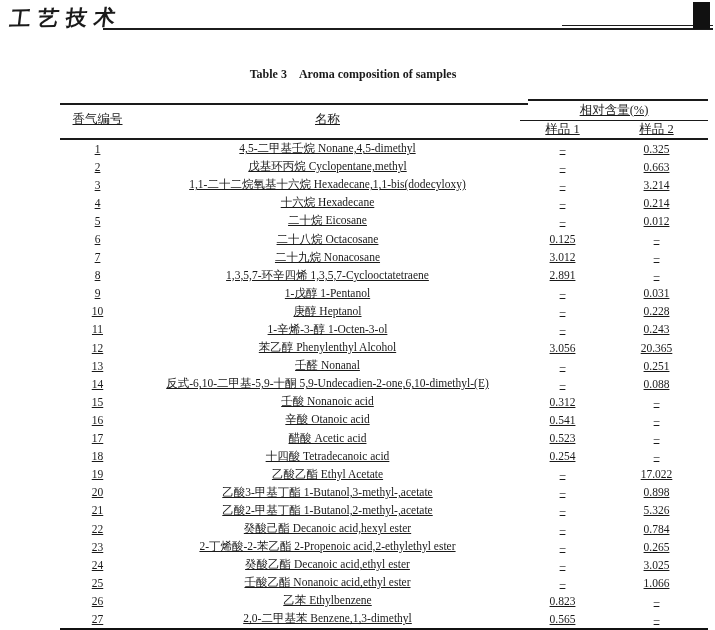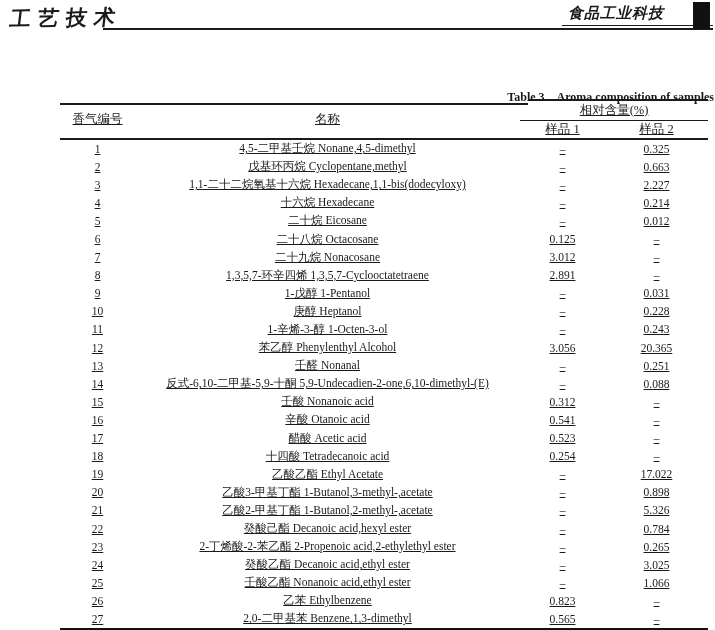--- a/index.html
+++ b/index.html
@@ -47,24 +47,23 @@
     text-align:center; font-style:italic; font-size:13.5px;
     letter-spacing:0.5px;
   }
   
   .caption-zh {
     position:absolute; left:0; top:64px; width:706px;
     text-align:center; font-size:13px; font-weight:bold;
     white-space:pre;
   }
   .caption-en {
-    position:absolute; left:0; top:89px; width:706px;
-    text-align:right; font-size:12px; font-weight:bold;
+    position:absolute; left:0; top:66px; width:706px;
+    text-align:center; font-size:12px; font-weight:bold;
     white-space:pre;
-    margin-left:8px;
   }
   
   .tablewrap { position:absolute; left:60px; top:99px; width:648px;text-decoration:underline; }
   .rule-left  { position:absolute; left:0;     top:4px; width:468px; height:1.5px; background:#1a1a1a; }
   .rule-right { position:absolute; left:468px; top:0;   width:180px; height:1.5px; background:#1a1a1a; }
   table.aroma {
     border-collapse:collapse; table-layout:fixed;
     width:648px; margin-top:1.5px;
   }
   col.c1 { width:75px; }  col.c2 { width:385px; }
@@ -83,21 +82,20 @@
   }
   table.aroma tbody tr:last-child td { border-bottom:2.6px solid #111; }
 </style>
 </head>
 <body>
 
 <div id="page">
 
   <div class="masthead-left">工艺技术</div>
   <div class="main-rule"></div>
-  <div class="masthead-right">食品工业科技</div>
   <div class="right-underline"></div>
   <div class="logo-bar"></div>
 
   <div class="caption-en">Table 3　Aroma composition of samples</div>
 
   <div class="tablewrap">
     <div class="rule-left"></div>
     <div class="rule-right"></div>
 
     <table class="aroma">
@@ -128,21 +126,21 @@
           <tr>
             <td>2</td>
             <td>戊基环丙烷 Cyclopentane,methyl</td>
             <td>–</td>
             <td>0.663</td>
           </tr>
           <tr>
             <td>3</td>
             <td>1,1-二十二烷氧基十六烷 Hexadecane,1,1-bis(dodecyloxy)</td>
             <td>–</td>
-            <td>2.227</td>
+            <td>3.214</td>
           </tr>
           <tr>
             <td>4</td>
             <td>十六烷 Hexadecane</td>
             <td>–</td>
             <td>0.214</td>
           </tr>
           <tr>
             <td>5</td>
             <td>二十烷 Eicosane</td>

